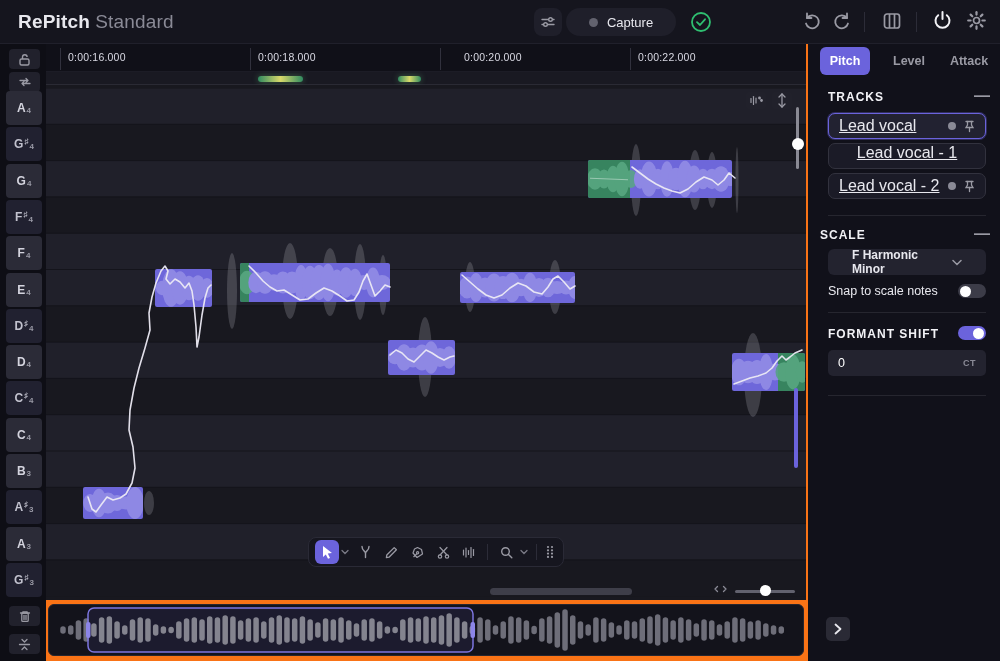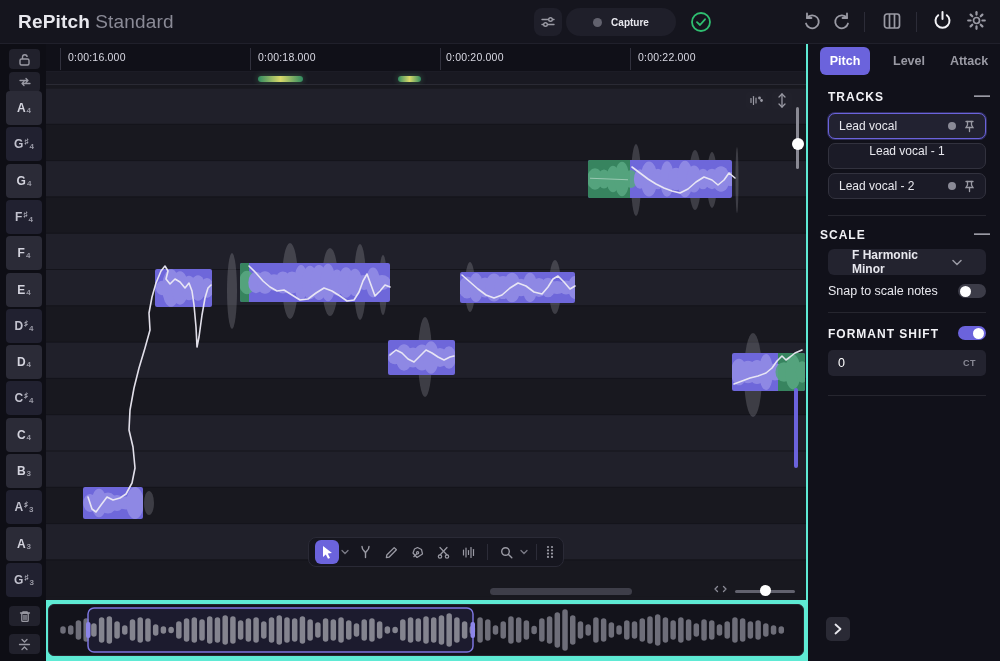--- a/index.html
+++ b/index.html
@@ -1,32 +1,32 @@
 <!DOCTYPE html>
 <html><head>
 <meta charset="utf-8">
 <style>
   * { margin:0; padding:0; box-sizing:border-box; }
   html,body { background:#000; }
-  #app { position:relative; width:1000px; height:661px; background:#5eead4;
+  #app { position:relative; width:1000px; height:661px; background:#f97316;
          font-family:"Liberation Sans",sans-serif; color:#e8e8ee; overflow:hidden; }
   .abs { position:absolute; }
 
   
   .topbar { left:0; top:0; width:1000px; height:44px; background:#15151e; border-bottom:1px solid #20202b; }
   .brand { left:18px; top:11px; font-size:19px; font-weight:bold; letter-spacing:.2px; }
   .brand .edition { font-weight:normal; color:#8a8a96; margin-left:5px; }
   .pill { background:#1f1f2a; border-radius:15px; height:28px; top:8px; display:flex; align-items:center; }
   .macro-pill { left:262px; width:268px; justify-content:center; gap:10px; cursor:pointer; }
   .macro-pill span { font-size:13px; font-weight:bold; color:#e4e4ec; }
   .sliders-btn { left:534px; top:8px; width:28px; height:28px; border-radius:8px; background:#1f1f2a;
                  display:flex; align-items:center; justify-content:center; }
   .capture-pill { left:566px; width:110px; justify-content:center; gap:9px; }
   .capture-dot { width:9px; height:9px; border-radius:50%; background:#62626e; }
-  .capture-pill span { font-size:10px; font-weight:bold; }
+  .capture-pill span { font-size:13px; font-weight:normal; }
   .iconbtn { color:#9a9aa4; display:flex; align-items:center; justify-content:center; }
   .tb-divider { top:12px; width:1px; height:20px; background:#2c2c38; }
 
   
   .rail { left:0; top:44px; width:46px; height:617px; background:#0e0e15; }
   .rail-btn { left:9px; width:31px; height:20px; border-radius:4px; background:#21212c;
               display:flex; align-items:center; justify-content:center; color:#9a9aa4; }
   .key { left:6px; width:36px; border-radius:4px; display:flex; align-items:center; justify-content:center;
          font-size:12px; font-weight:bold; color:#d4d4de; }
   .key.white { background:#2b2b37; }
@@ -70,21 +70,21 @@
   
   .sidebar { left:808px; top:44px; width:192px; height:617px; background:#11111a; }
   .tab { top:3px; height:28px; display:flex; align-items:center; justify-content:center;
          font-size:12.5px; font-weight:bold; color:#9a9aa4; border-radius:6px; }
   .tab.active { background:#6b63dc; color:#fff; }
   .section-h { font-size:12px; font-weight:bold; letter-spacing:1px; color:#f2f2f6; }
   .minus { color:#9a9aa4; font-weight:bold; }
   .trackpill { left:20px; width:158px; height:26px; background:#1b1b27; border:1px solid #32323e; border-radius:7px;
                display:flex; align-items:center; padding:0 10px; gap:8px; }
   .trackpill.selected { border-color:#6b63dc; background:#222231; box-shadow:0 0 0 1px rgba(107,99,220,.35); }
-  .trackpill .tname { flex:1; font-size:12px; color:#e8e8ee; }
+  .trackpill .tname { flex:1; font-size:16px; color:#e8e8ee;text-decoration:underline; }
   .trackpill .tdot { width:8px; height:8px; border-radius:50%; background:#8a8a96; }
   .sb-divider { left:20px; width:158px; height:1px; background:#26262f; }
   .dropdown { left:20px; width:158px; height:26px; background:#23232f; border-radius:6px; display:flex; align-items:center;
               padding:0 24px; font-size:12px; font-weight:bold; color:#e8e8ee; }
   .dropdown .dd-label { flex:1; }
   .snap-label { font-size:12.5px; color:#e8e8ee; }
   .toggle { width:28px; height:14px; border-radius:8px; position:absolute; }
   .toggle .knob { position:absolute; top:1.5px; width:11px; height:11px; border-radius:50%; background:#fff; }
   .toggle.off { background:#3c3c48; } .toggle.off .knob { left:2px; }
   .toggle.on { background:#6b63dc; } .toggle.on .knob { right:2px; }
@@ -293,21 +293,21 @@
       </span>
     </div>
   </div>
 
   <div class="abs timeline" id="timeline">
       <div class="abs tick-mark" style="left: 14px;"></div>
       <div class="abs tick-label" style="left: 22px;">0:00:16.000</div>
       <div class="abs tick-mark" style="left: 204px;"></div>
       <div class="abs tick-label" style="left: 212px;">0:00:18.000</div>
       <div class="abs tick-mark" style="left: 394px;"></div>
-      <div class="abs tick-label" style="left: 384px; padding-left: 16px;">0:00:20.000</div>
+      <div class="abs tick-label" style="left: 402px; padding-left: 16px;">0:00:20.000</div>
       <div class="abs tick-mark" style="left: 584px;"></div>
       <div class="abs tick-label" style="left: 592px;">0:00:22.000</div>
     </div>
   <div class="abs markerstrip" id="markerstrip">
       <div class="abs cmarker" style="left: 212px; width: 45px;"></div>
       <div class="abs cmarker" style="left: 352px; width: 23px;"></div>
     </div>
 
   <div class="abs canvas">
     <svg id="canvas-svg" width="760" height="515">

